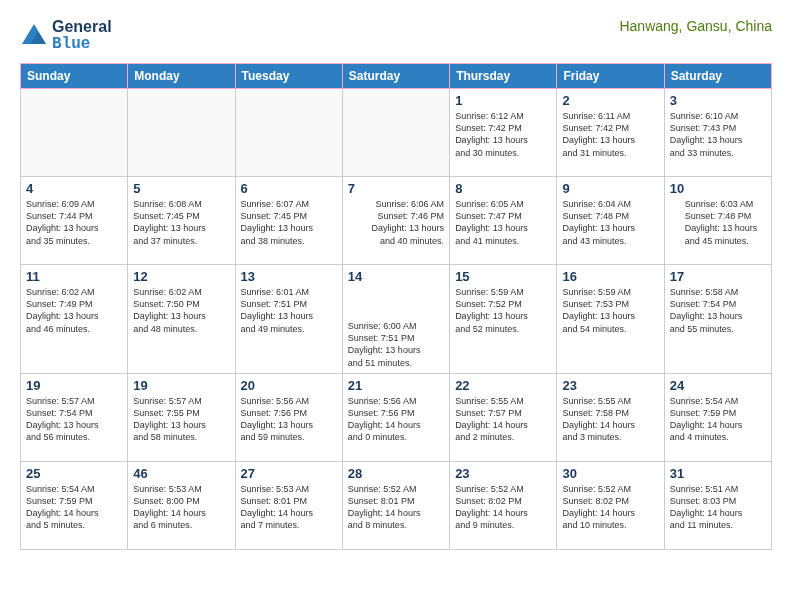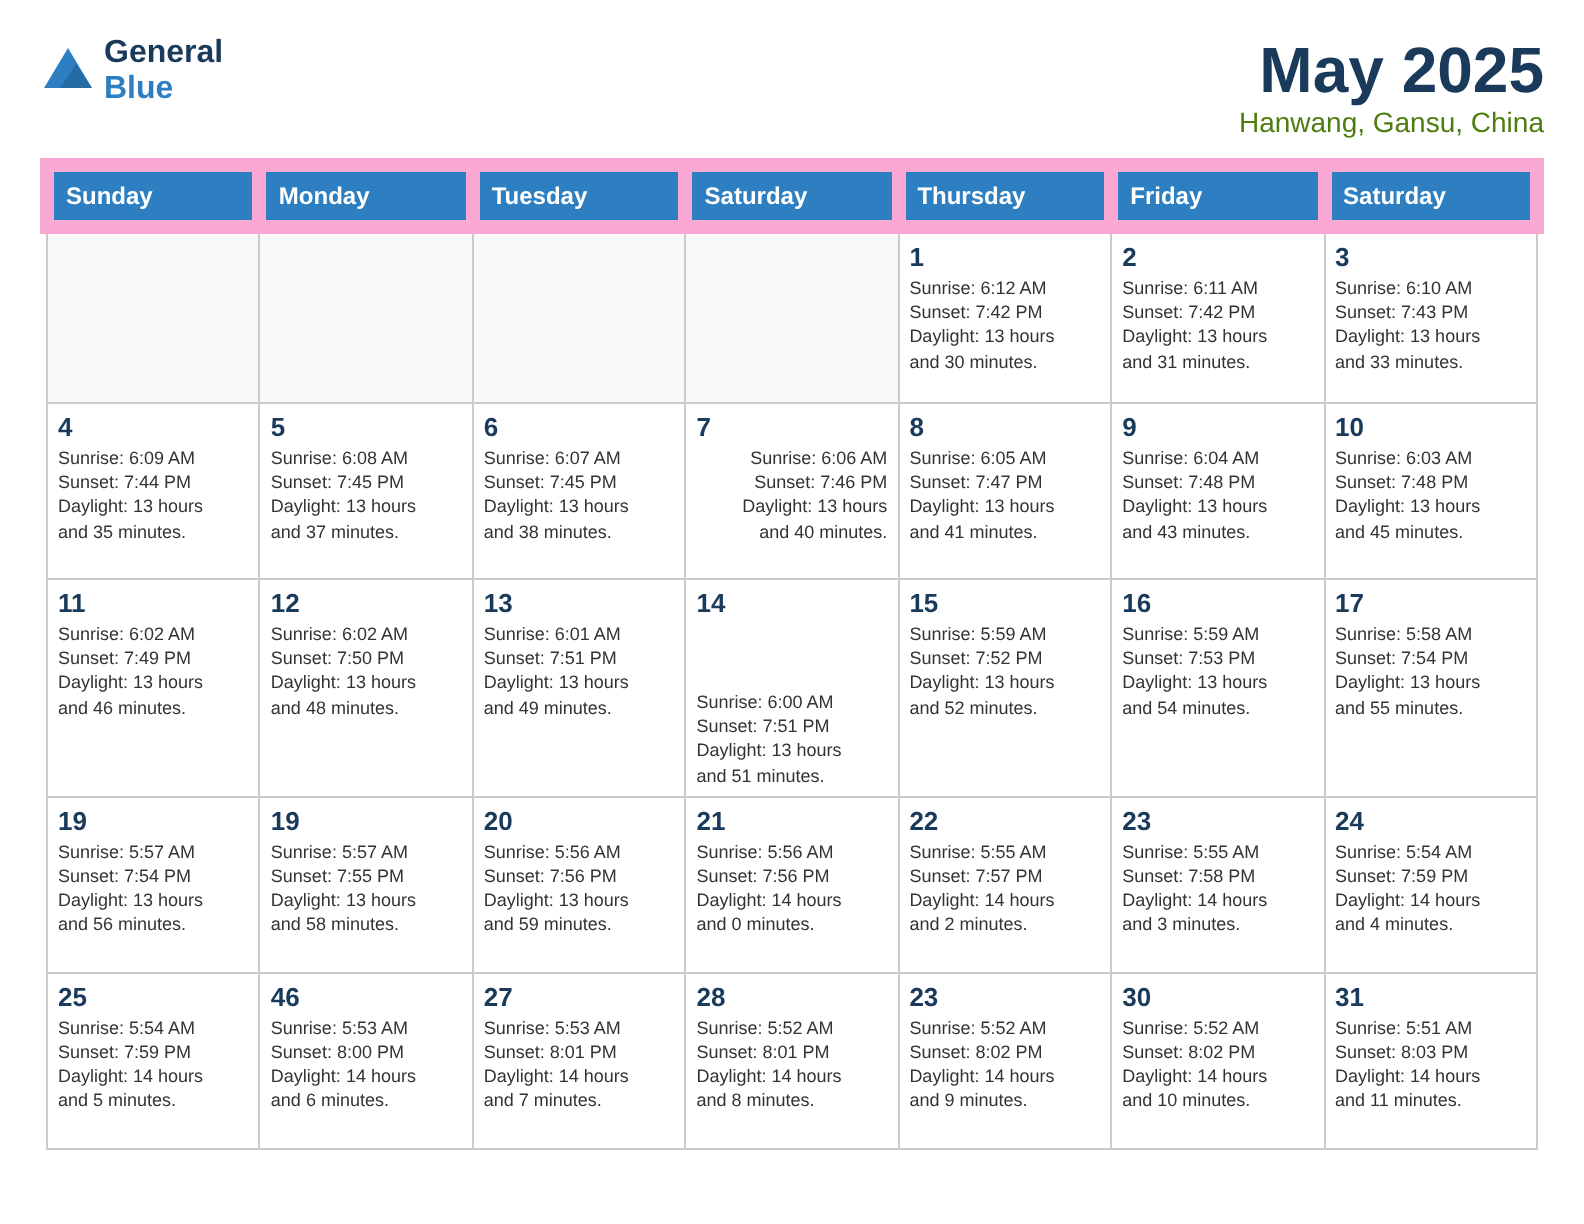--- a/index.html
+++ b/index.html
@@ -48,21 +48,21 @@
       border-collapse: collapse;
       table-layout: fixed;
     }
     .calendar thead th {
       background: #2e7fc2;
       color: #fff;
       font-size: 12px;
       font-weight: bold;
       padding: 5px 6px;
       text-align: left;
-      border: 7px solid #f9a8d4;
+      border: 1px solid #f9a8d4;
     }
     .calendar tbody td {
       border: 1px solid #ccc;
       vertical-align: top;
       padding: 4px 5px;
       height: 88px;
       background: #fff;
       font-size: 9.5px;
       color: #222;
     }
@@ -90,25 +90,24 @@
 
 <div class="page">
   <div class="header">
     <div class="logo">
       <svg class="logo-icon" viewBox="0 0 28 28">
         <polygon points="14,2 26,22 2,22" fill="#2e7fc2"></polygon>
         <polygon points="18,10 26,22 10,22" fill="#1a5a8a" opacity="0.5"></polygon>
       </svg>
       <div>
         <div style="font-size:16px;font-weight:bold;color:#1a3a5c;line-height:1.1;">General</div>
-        <div style="font-size:16px;font-weight:bold;color:#2e7fc2;line-height:1.1;">Blue</div>
+        <div style="font-size:16px;font-weight:bold;color:#2e7fc2;line-height:1.1;font-family:Liberation Mono, monospace;">Blue</div>
       </div>
     </div>
     <div class="title-block">
-      <div class="month-title">May 2025</div>
       <div class="location">Hanwang, Gansu, China</div>
     </div>
   </div>
 
   <table class="calendar">
     <thead>
       <tr>
         <th>Sunday</th>
         <th>Monday</th>
         <th>Tuesday</th>
@@ -184,21 +183,21 @@
           </td>
           <td>
             <span class="day-number">9</span>
             <div class="cell-text" style="white-space: pre-line;">Sunrise: 6:04 AM
 Sunset: 7:48 PM
 Daylight: 13 hours
 and 43 minutes.</div>
           </td>
           <td>
             <span class="day-number">10</span>
-            <div class="cell-text" style="white-space: pre-line;">Sunrise: 6:03 AM
+            <div class="cell-text" style="white-space: pre-line; margin-left: 15px;">Sunrise: 6:03 AM
 Sunset: 7:48 PM
 Daylight: 13 hours
 and 45 minutes.</div>
           </td>
         </tr>
         <tr>
           <td>
             <span class="day-number">11</span>
             <div class="cell-text" style="white-space: pre-line;">Sunrise: 6:02 AM
 Sunset: 7:49 PM

